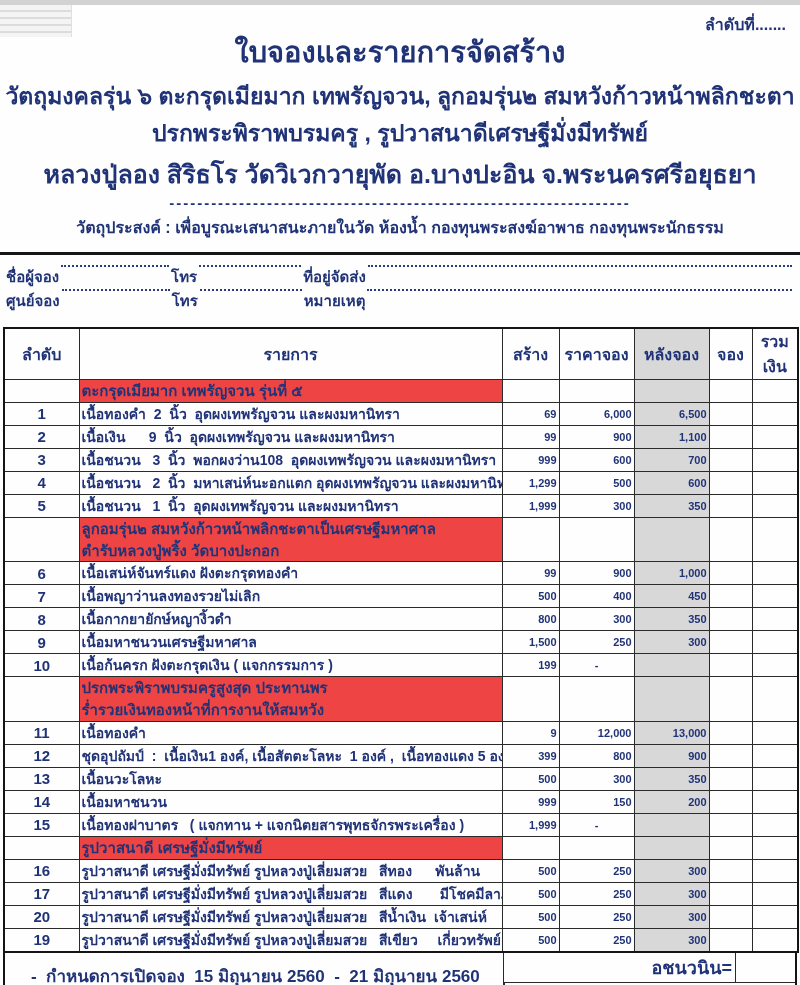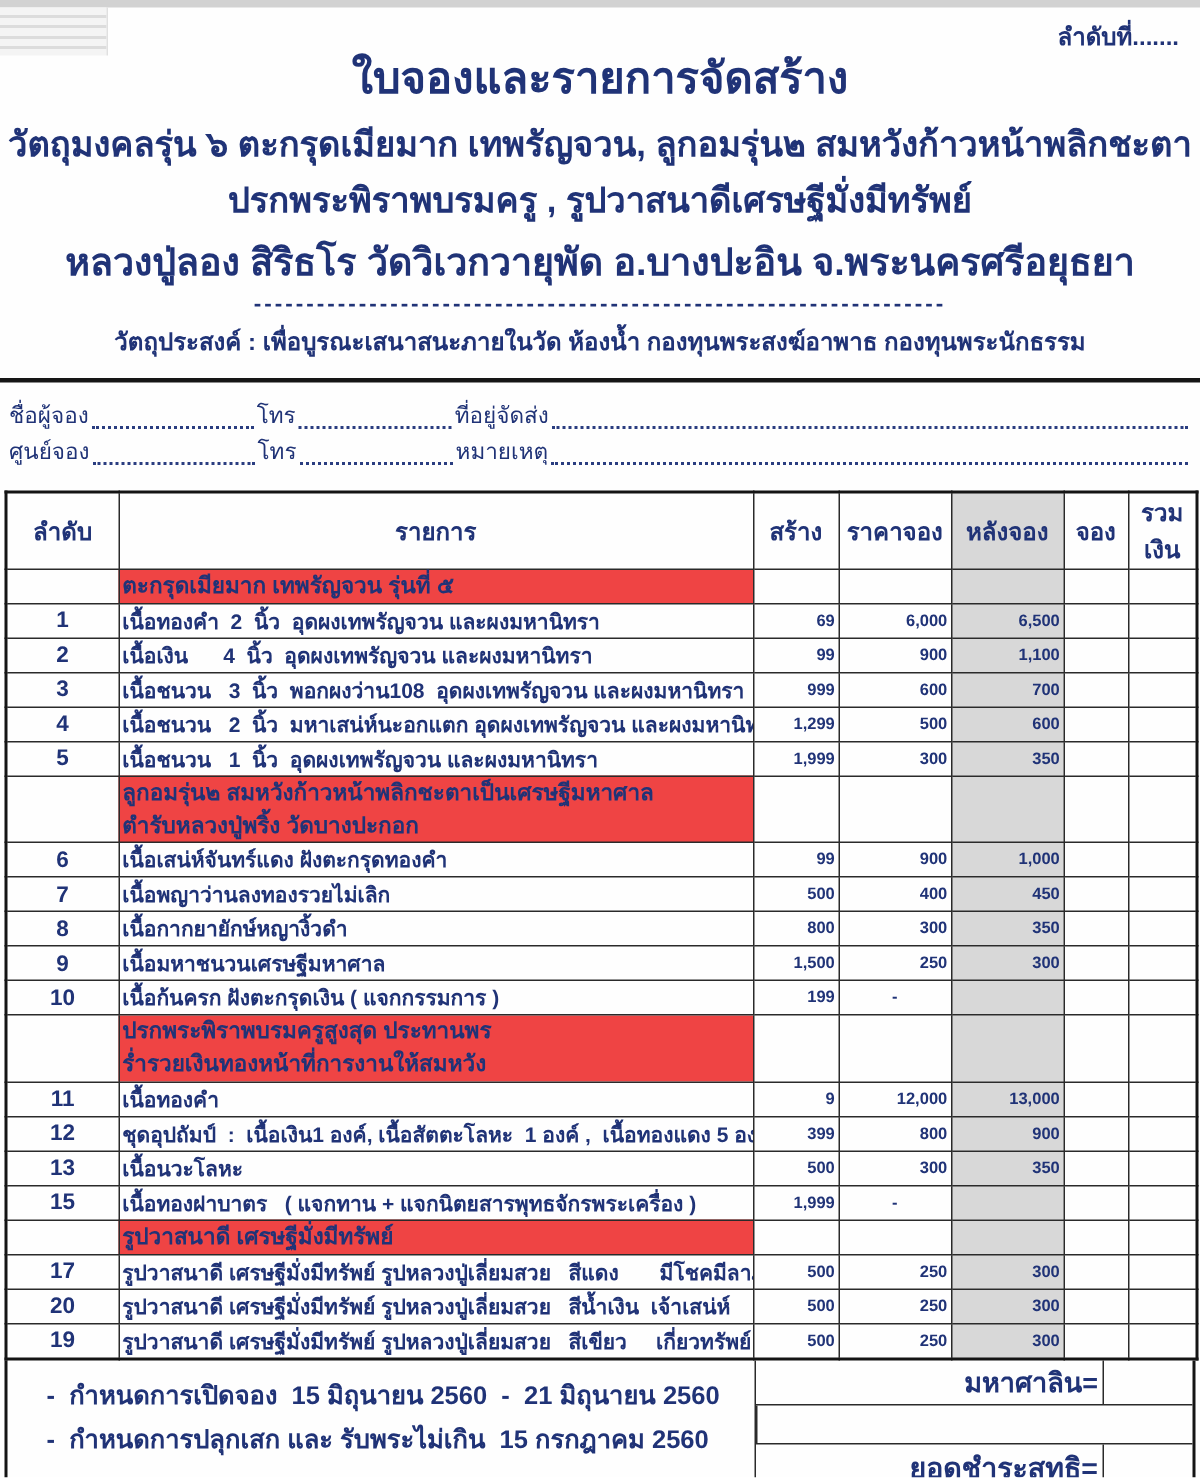--- a/index.html
+++ b/index.html
@@ -20,21 +20,21 @@
   
   .header { text-align:center; padding:22px 4px 6px; border-bottom:3px solid #161616; }
   .order-no { position:absolute; top:12px; right:14px; font-size:16px; font-weight:700; }
   .title { font-size:29px; font-weight:700; margin:2px 0 3px; }
   .sub { font-size:23px; font-weight:700; margin:1px 0; }
   .temple { font-size:25px; font-weight:700; margin:3px 0 0; }
   .dashes { font-size:15px; font-weight:700; letter-spacing:2px; white-space:nowrap; overflow:hidden; }
   .purpose { font-size:16px; font-weight:700; margin:4px 0 6px; }
   
   .form-area { padding:10px 6px 6px; }
-  .form-line { display:flex; align-items:flex-end; height:24px; font-size:15px; font-weight:400; white-space:pre; }
+  .form-line { display:flex; height:24px; font-size:15px; font-weight:700; white-space:pre; }
   .leader { border-bottom:2px dotted #2a3d80; height:1px; margin:0 2px 3px; }
   .lead-a { width:108px; } .lead-b { width:102px; } .lead-c { flex:1; }
   
   .order-table { border-collapse:collapse; table-layout:fixed; width:794px; margin:8px 3px 0; border:2px solid #141414; }
   .order-table th, .order-table td { border:1px solid #2a2a2a; padding:0 2px; vertical-align:middle; }
   .order-table th { height:25px; font-size:16px; font-weight:700; text-align:center; }
   .order-table tbody tr.item { height:21px; }
   .band { background:#ef4444; text-align:left; font-weight:700; font-size:15px; line-height:1.45; padding:1px 0; }
   .no-cell { text-align:center; font-weight:700; font-size:15px; }
   .desc-cell { font-size:14px; font-weight:700; white-space:pre; overflow:hidden; padding-left:4px; }
@@ -129,21 +129,21 @@
           <td class="no-cell">1</td>
           <td class="desc-cell">เนื้อทองคำ  2  นิ้ว  อุดผงเทพรัญจวน และผงมหานิทรา</td>
           <td class="num-cell">69</td>
           <td class="num-cell">6,000</td>
           <td class="num-cell after-col">6,500</td>
           <td></td>
           <td></td>
         </tr>
         <tr class="item">
           <td class="no-cell">2</td>
-          <td class="desc-cell">เนื้อเงิน      4  นิ้ว  อุดผงเทพรัญจวน และผงมหานิทรา</td>
+          <td class="desc-cell">เนื้อเงิน      9  นิ้ว  อุดผงเทพรัญจวน และผงมหานิทรา</td>
           <td class="num-cell">99</td>
           <td class="num-cell">900</td>
           <td class="num-cell after-col">1,100</td>
           <td></td>
           <td></td>
         </tr>
         <tr class="item">
           <td class="no-cell">3</td>
           <td class="desc-cell">เนื้อชนวน   3  นิ้ว  พอกผงว่าน108  อุดผงเทพรัญจวน และผงมหานิทรา</td>
           <td class="num-cell">999</td>
@@ -260,40 +260,58 @@
         <tr class="item">
           <td class="no-cell">13</td>
           <td class="desc-cell">เนื้อนวะโลหะ</td>
           <td class="num-cell">500</td>
           <td class="num-cell">300</td>
           <td class="num-cell after-col">350</td>
           <td></td>
           <td></td>
         </tr>
         <tr class="item">
+          <td class="no-cell">14</td>
+          <td class="desc-cell">เนื้อมหาชนวน</td>
+          <td class="num-cell">999</td>
+          <td class="num-cell">150</td>
+          <td class="num-cell after-col">200</td>
+          <td></td>
+          <td></td>
+        </tr>
+        <tr class="item">
           <td class="no-cell">15</td>
           <td class="desc-cell">เนื้อทองฝาบาตร   ( แจกทาน + แจกนิตยสารพุทธจักรพระเครื่อง )</td>
           <td class="num-cell">1,999</td>
           <td class="num-cell dash-cell">-</td>
           <td class="num-cell after-col"></td>
           <td></td>
           <td></td>
         </tr>
         <tr>
           <td class="no-cell"></td>
           <td class="band">
             <div>รูปวาสนาดี เศรษฐีมั่งมีทรัพย์</div>
           </td>
           <td></td>
           <td></td>
           <td class="after-col"></td>
           <td></td>
           <td></td>
         </tr>
         <tr class="item">
+          <td class="no-cell">16</td>
+          <td class="desc-cell">รูปวาสนาดี เศรษฐีมั่งมีทรัพย์ รูปหลวงปู่เลี่ยมสวย   สีทอง      พันล้าน</td>
+          <td class="num-cell">500</td>
+          <td class="num-cell">250</td>
+          <td class="num-cell after-col">300</td>
+          <td></td>
+          <td></td>
+        </tr>
+        <tr class="item">
           <td class="no-cell">17</td>
           <td class="desc-cell">รูปวาสนาดี เศรษฐีมั่งมีทรัพย์ รูปหลวงปู่เลี่ยมสวย   สีแดง       มีโชคมีลาภ</td>
           <td class="num-cell">500</td>
           <td class="num-cell">250</td>
           <td class="num-cell after-col">300</td>
           <td></td>
           <td></td>
         </tr>
         <tr class="item">
           <td class="no-cell">20</td>
@@ -317,21 +335,21 @@
   </table>
 
   <div class="after-table">
     <div class="sched-cell">
       <div class="sched-note">-  กำหนดการเปิดจอง  15 มิถุนายน 2560  -  21 มิถุนายน 2560</div>
       <div class="sched-note">-  กำหนดการปลุกเสก และ รับพระไม่เกิน  15 กรกฎาคม 2560</div>
 
     </div>
     <div class="totals-col">
       <div class="t-row">
-        <div class="t-label">มหาศาลิน=</div>
+        <div class="t-label">อชนวนิน=</div>
         <div class="t-box"></div>
       </div>
       <div class="t-row">
         <div class="t-box"></div>
       </div>
       <div class="t-row last">
         <div class="t-label big">ยอดชำระสุทธิ=</div>
         <div class="t-box"></div>
       </div>
     </div>

